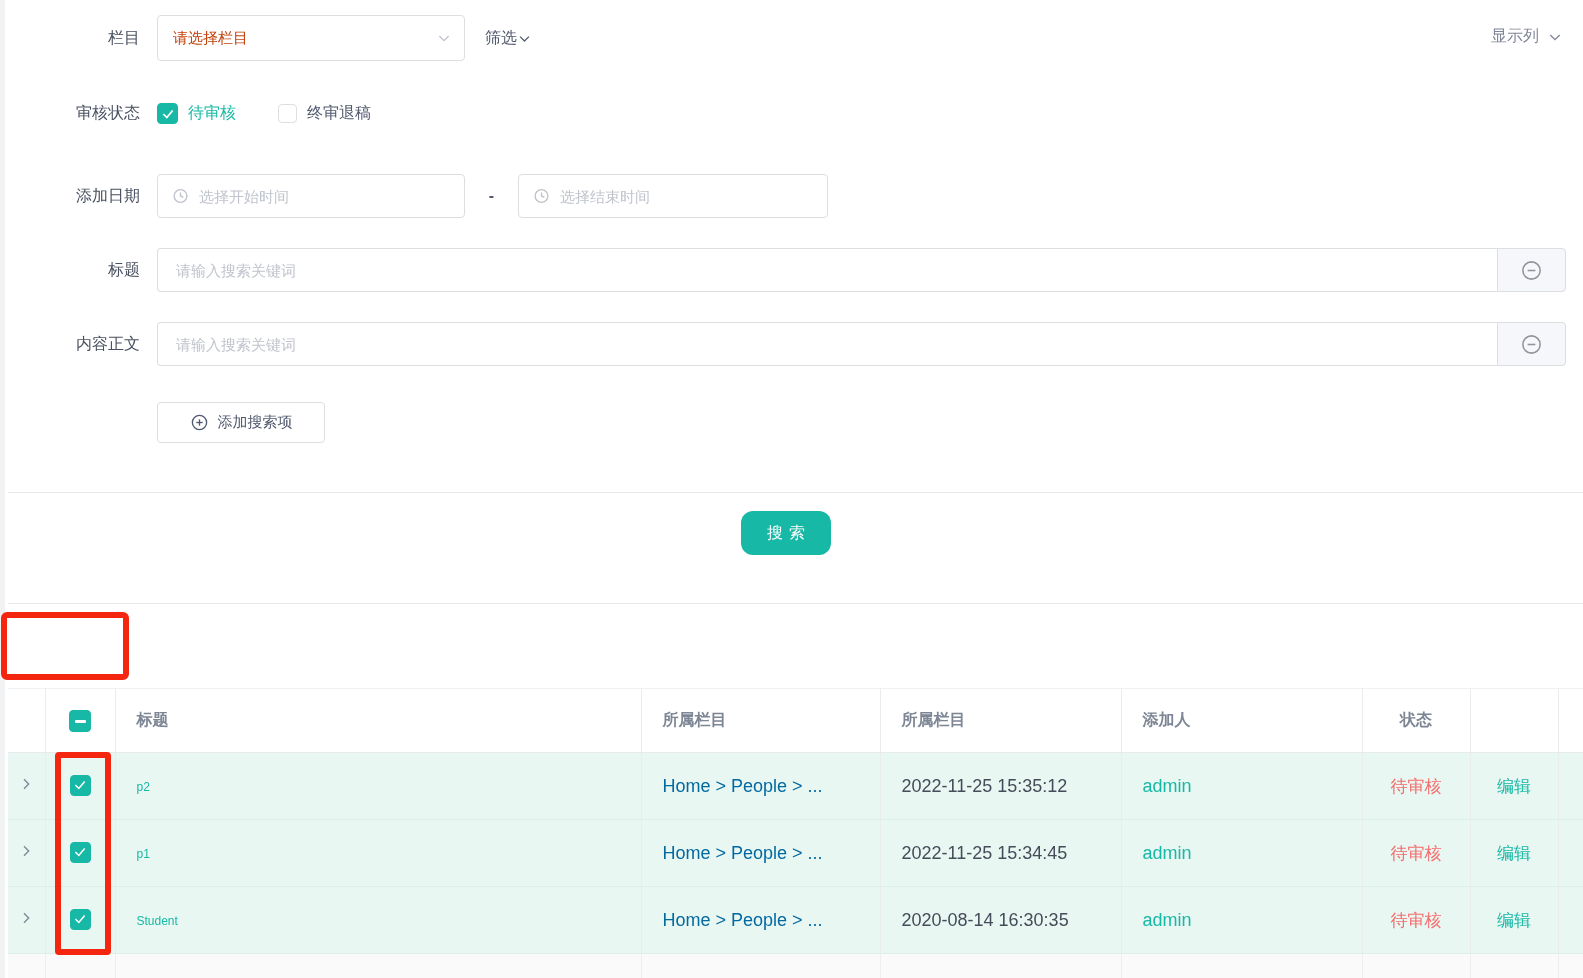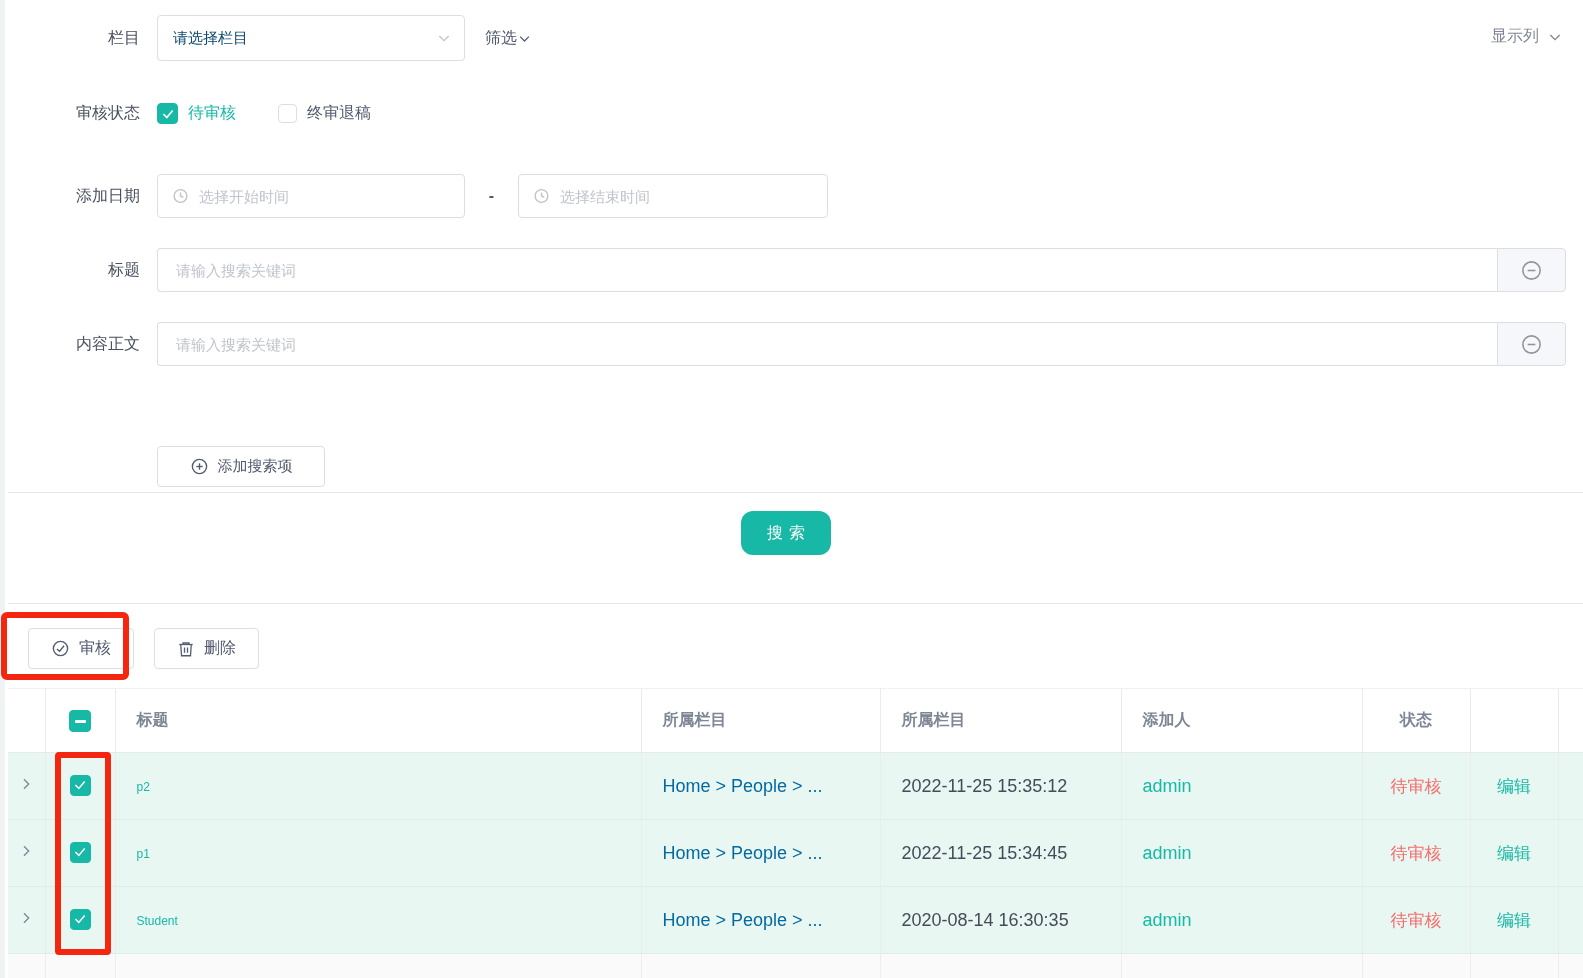--- a/index.html
+++ b/index.html
@@ -8,21 +8,21 @@
   .page { position:relative; width:1583px; height:978px; background:#fff; overflow:hidden; }
   .left-strip { position:absolute; left:0; top:0; width:5px; height:978px; background:#f1f2f3; }
 
   
   .frow { position:absolute; left:0; display:flex; align-items:center; }
   .flabel { width:140px; text-align:right; font-size:16px; color:#495060; flex:0 0 140px; }
   .gap17 { width:17px; flex:0 0 17px; }
 
   .selectbox { width:308px; height:46px; border:1px solid #dcdee2; border-radius:4px; background:#fff;
                display:flex; align-items:center; padding:0 12px 0 15px; cursor:pointer; }
-  .selectbox .ph { flex:1; font-size:15px; color:#0c4a6e; }
+  .selectbox .ph { flex:1; font-size:15px; color:#c2410c; }
   .filter-toggle { margin-left:20px; display:flex; align-items:center; gap:0; font-size:16px; color:#515a6e; cursor:pointer; }
   .display-cols { position:absolute; right:20px; top:26px; display:flex; align-items:center; gap:8px;
                   font-size:16px; color:#808695; cursor:pointer; }
 
   .cb { display:inline-flex; align-items:center; justify-content:center; border-radius:4px; cursor:pointer; }
   .cb.checked { background:#17b8a5; border:1px solid #17b8a5; width:21px; height:21px; }
   .cb.indeterminate { background:#17b8a5; border:1px solid #17b8a5; width:22px; height:22px; }
   .cb.unchecked { background:#fff; border:1px solid #dcdee2; width:19px; height:19px; }
   .cb .bar { width:11px; height:2.5px; background:#fff; border-radius:1px; }
   .cbgroup { display:flex; align-items:center; gap:10px; margin-right:42px; cursor:pointer; }
@@ -38,21 +38,21 @@
   .dash { width:53px; text-align:center; font-size:16px; color:#515a6e; font-weight:bold; }
 
   .igroup { position:absolute; left:157px; right:17px; height:44px; display:flex; }
   .igroup input { flex:1; height:44px; border:1px solid #dcdee2; border-right:none; border-radius:4px 0 0 4px;
                   outline:none; padding:0 15px 0 18px; font-size:15px; color:#515a6e; font-family:inherit; }
   .igroup .append { flex:0 0 69px; border:1px solid #dcdee2; border-radius:0 4px 4px 0; background:#f5f7fa;
                     display:flex; align-items:center; justify-content:center; cursor:pointer; color:#909399; }
 
   .btn-outline { display:inline-flex; align-items:center; justify-content:center; gap:9px; background:#fff;
                  border:1px solid #dcdee2; border-radius:4px; font-size:15px; color:#515a6e; cursor:pointer; }
-  .add-item-btn { position:absolute; left:157px; top:402px; width:168px; height:41px; font-size:15px;margin-top:44px; }
+  .add-item-btn { position:absolute; left:157px; top:402px; width:168px; height:41px; font-size:15px; }
 
   .divider { position:absolute; left:8px; right:0; height:1px; background:#e8e8e8; }
 
   .search-btn { position:absolute; left:741px; top:511px; width:90px; height:44px; background:#17b8a5; color:#fff;
                 border:none; border-radius:12px; font-size:16px; letter-spacing:6px; padding-left:6px;
                 cursor:pointer; font-family:inherit; }
 
   .toolbar { position:absolute; left:28px; top:628px; display:flex; gap:20px; }
   .toolbar .btn-outline { height:41px; padding:0 22px; font-size:16px; }
 
@@ -201,43 +201,20 @@
     </span>
     <span>添加搜索项</span>
   </button>
 
   <div class="divider" style="top:492px;"></div>
 
   <button class="search-btn">搜索</button>
 
   <div class="divider" style="top:603px;"></div>
 
-  <div class="toolbar">
-    <button class="btn-outline">
-      <span>
-        <svg width="19" height="19" viewBox="0 0 24 24" fill="none" stroke="#515a6e" stroke-width="1.7">
-            <circle cx="12" cy="12" r="9"></circle>
-            <polyline points="7.5,12.5 10.8,15.5 16.5,8.5"></polyline>
-          </svg>
-      </span>
-      <span>审核</span>
-    </button>
-    <button class="btn-outline">
-      <span>
-        <svg width="18" height="18" viewBox="0 0 24 24" fill="none" stroke="#515a6e" stroke-width="1.7">
-            <polyline points="3,6 21,6"></polyline>
-            <path d="M8 6V4h8v2"></path>
-            <path d="M5 6l1 15h12l1-15"></path>
-            <line x1="10" y1="10" x2="10" y2="17"></line>
-            <line x1="14" y1="10" x2="14" y2="17"></line>
-          </svg>
-      </span>
-      <span>删除</span>
-    </button>
-  </div>
 
   <div class="tblwrap">
     <table>
       <colgroup>
         <col class="c-exp">
           <col class="c-chk">
           <col class="c-title">
           <col class="c-cat">
           <col class="c-time">
         <col class="c-user">

